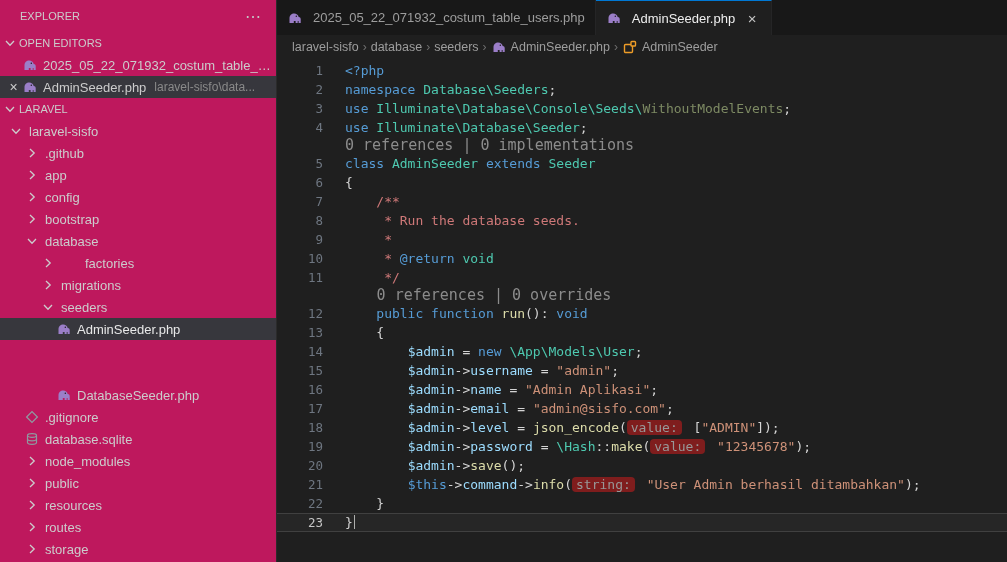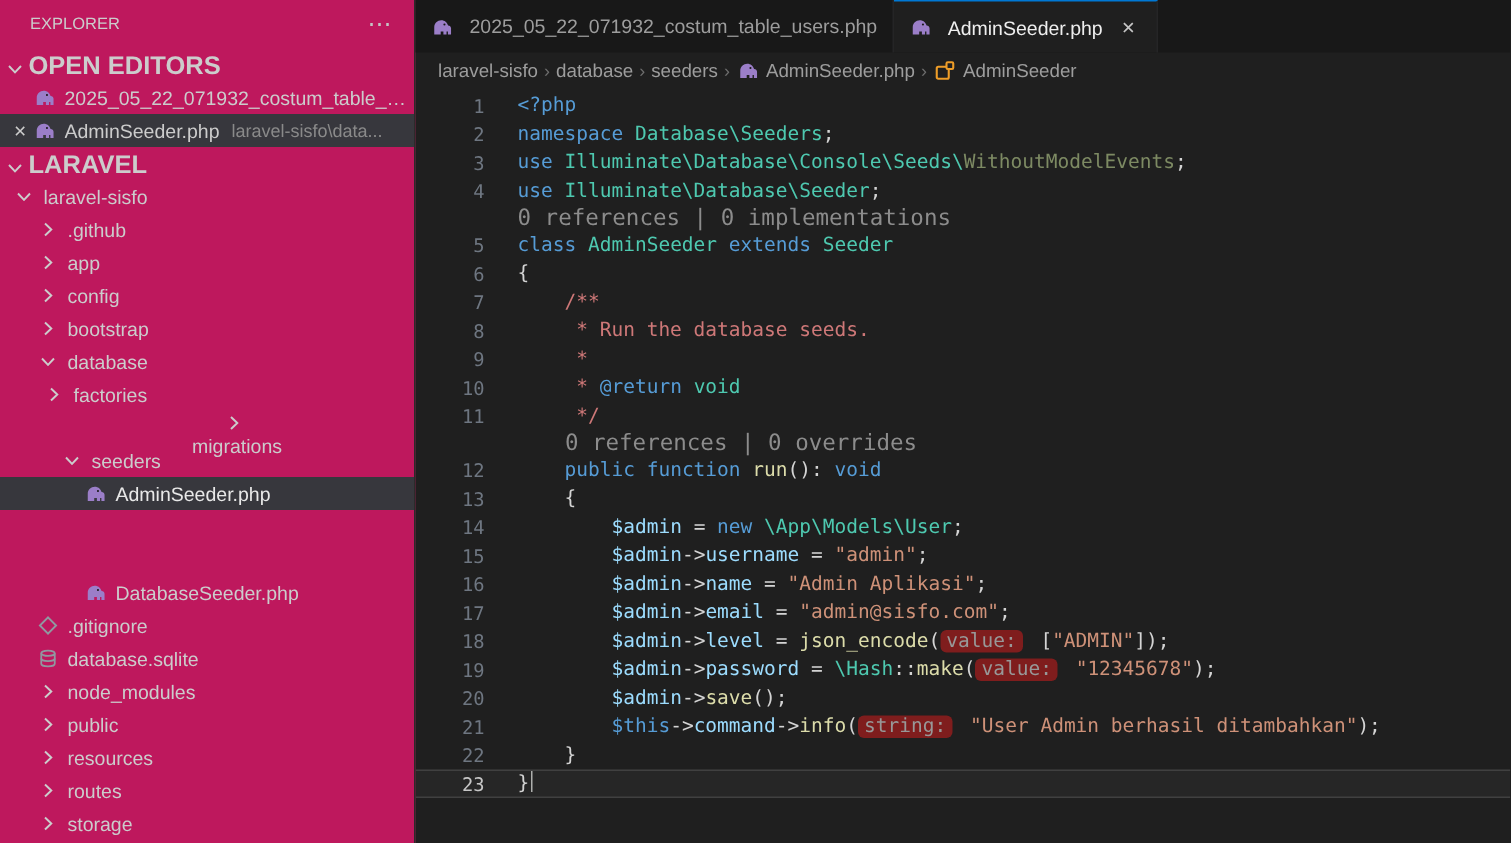--- a/index.html
+++ b/index.html
@@ -3,21 +3,21 @@
 <meta charset="utf-8">
 <style>
   *{margin:0;padding:0;box-sizing:border-box}
   html,body{width:1007px;height:562px;overflow:hidden}
   body{background:#1f1f1f;font-family:"Liberation Sans",sans-serif;color:#cccccc;display:flex}
 
   
   .sidebar{width:277px;flex-shrink:0;background:#be185d;border-right:1px solid #2b2b2b;display:flex;flex-direction:column;overflow:hidden}
   .sb-title{height:32px;display:flex;align-items:center;padding:0 14px 0 20px;font-size:11px;color:#cccccc;flex-shrink:0}
   .sb-title .more{margin-left:auto;font-size:16px;color:#c5c5c5;cursor:pointer;letter-spacing:1px}
-  .sec-header{height:22px;display:flex;align-items:flex-end;font-size:17px;font-weight:700;color:#cccccc;padding-left:2px;cursor:pointer;flex-shrink:0}
+  .sec-header{height:22px;display:flex;align-items:center;font-size:11px;font-weight:400;color:#cccccc;padding-left:2px;cursor:pointer;flex-shrink:0}
   .sec-header .ficon{margin-right:1px}
   .oe-row{height:22px;display:flex;align-items:center;font-size:13px;padding-left:5px;cursor:pointer;overflow:hidden;white-space:nowrap}
   .oe-row.active{background:#37373d}
   .oe-close{width:17px;flex-shrink:0;text-align:center;font-size:14px;color:#cccccc}
   .oe-name{margin:0 1px 0 0;overflow:hidden;text-overflow:ellipsis;white-space:nowrap;flex-shrink:1}
   .oe-path{color:#8a8a8a;font-size:12px;margin-left:7px;overflow:hidden;white-space:nowrap;flex-shrink:4}
   .tree{flex:1;overflow:hidden}
   .tree-row{height:22px;display:flex;align-items:center;font-size:13px;cursor:pointer;white-space:nowrap}
   .tree-row.selected{background:#37373d;color:#e8e8e8}
   .ficon{width:16px;height:16px;display:inline-flex;align-items:center;justify-content:center;margin-right:5px;flex-shrink:0}
@@ -145,29 +145,29 @@
         <span>bootstrap</span>
       </div>
       <div class="tree-row" style="padding-left: 24px;">
         <span class="ficon chev open">
           <svg viewBox="0 0 16 16" width="16" height="16">
             <path d="M6 4l4.2 4L6 12" fill="none" stroke="#cccccc" stroke-width="1.3"></path>
           </svg>
         </span>
         <span>database</span>
       </div>
-      <div class="tree-row" style="padding-left: 28px;">
+      <div class="tree-row" style="padding-left: 40px; gap: 24px;">
         <span class="ficon chev ">
           <svg viewBox="0 0 16 16" width="16" height="16">
             <path d="M6 4l4.2 4L6 12" fill="none" stroke="#cccccc" stroke-width="1.3"></path>
           </svg>
         </span>
         <span>factories</span>
       </div>
-      <div class="tree-row" style="padding-left: 40px; flex-direction: column;">
+      <div class="tree-row" style="padding-left: 40px;">
         <span class="ficon chev ">
           <svg viewBox="0 0 16 16" width="16" height="16">
             <path d="M6 4l4.2 4L6 12" fill="none" stroke="#cccccc" stroke-width="1.3"></path>
           </svg>
         </span>
         <span>migrations</span>
       </div>
       <div class="tree-row" style="padding-left: 40px;">
         <span class="ficon chev open">
           <svg viewBox="0 0 16 16" width="16" height="16">

